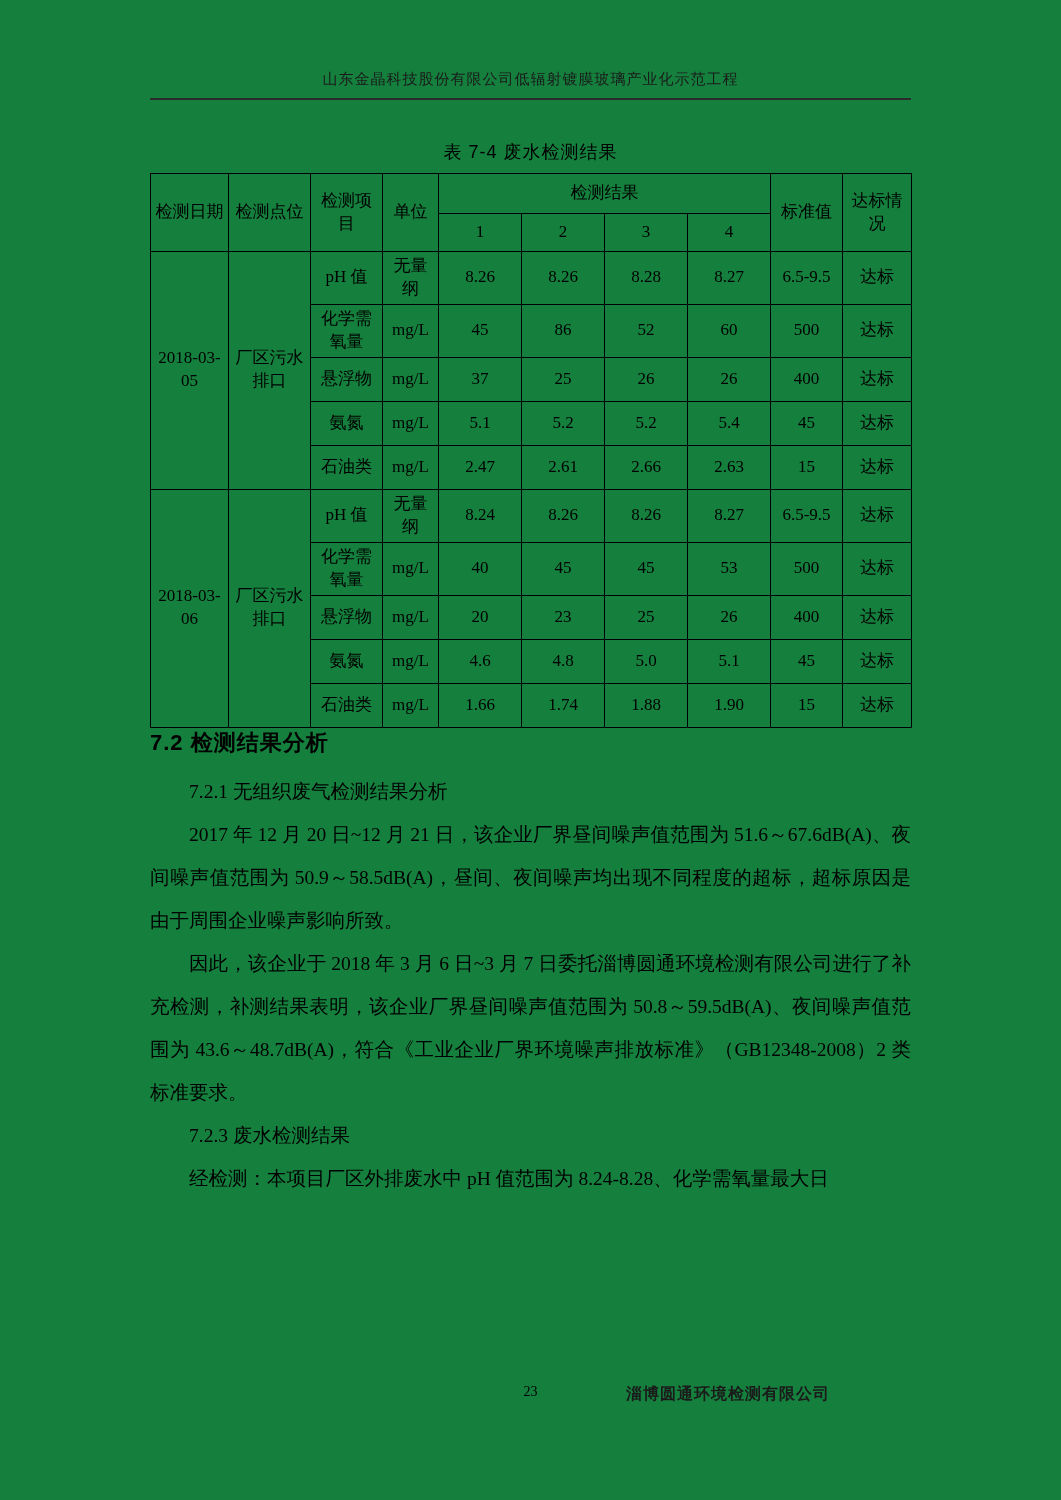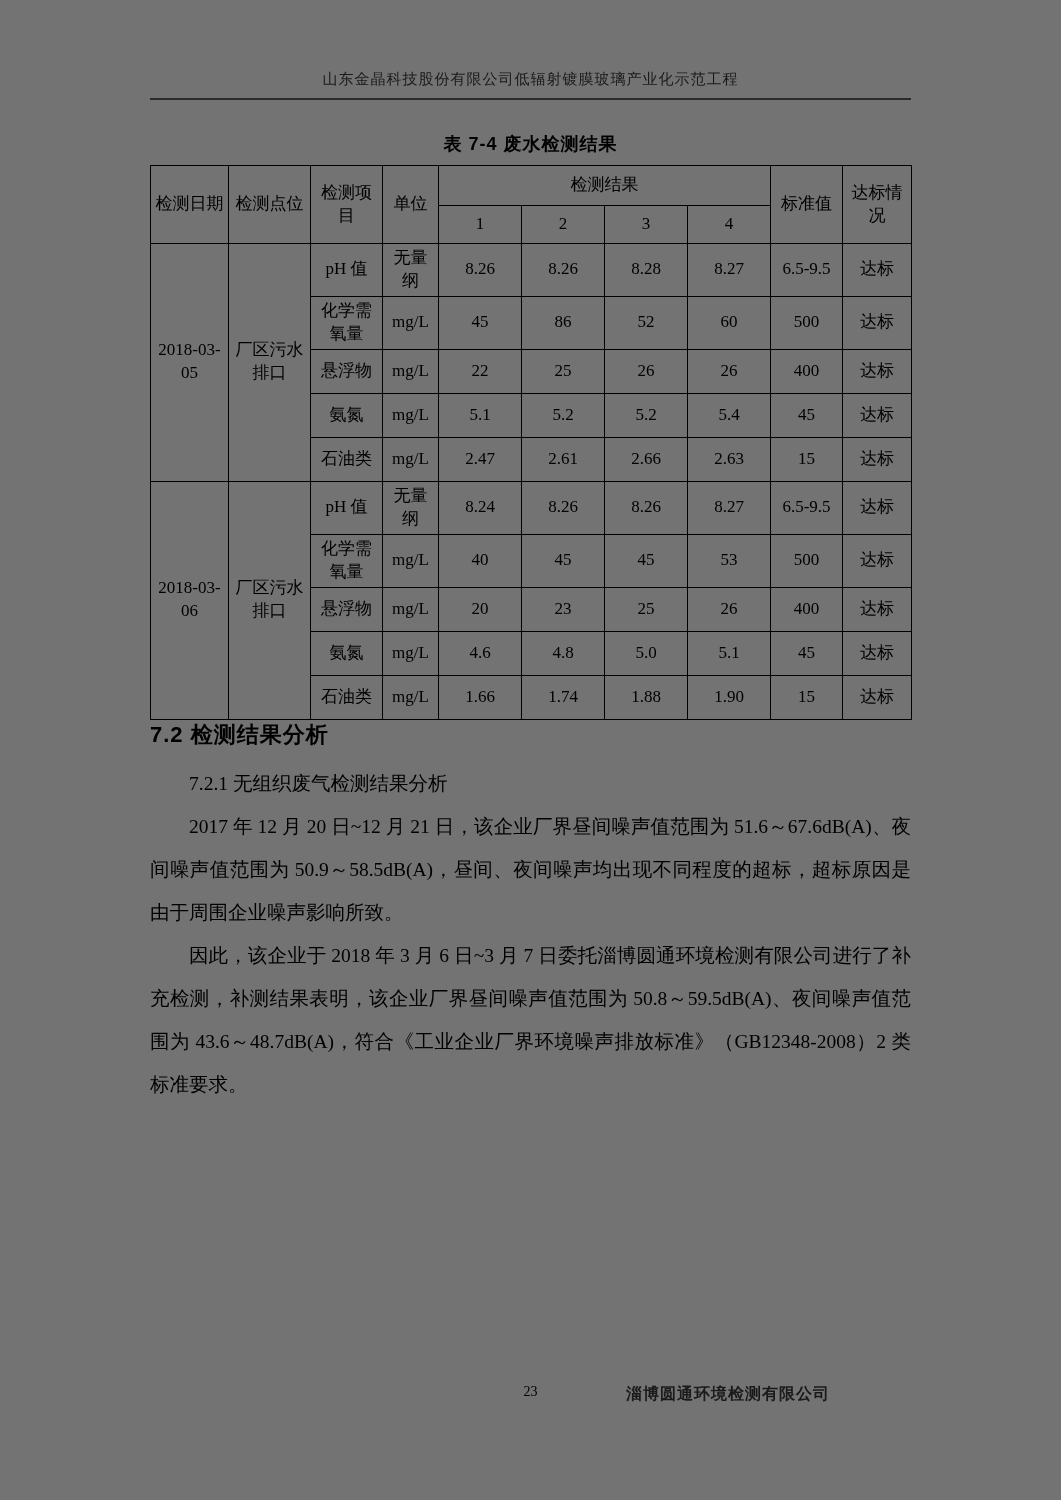--- a/index.html
+++ b/index.html
@@ -2,40 +2,40 @@
 <html><head>
 <meta charset="utf-8">
 <style>
   * { margin: 0; padding: 0; box-sizing: border-box; }
   html, body { background: #e8e8e8; }
   .page {
     position: relative;
     width: 1061px;
     height: 1500px;
     margin: 0 auto;
-    background: #737373;
+    background: #15803d;
     font-family: "Liberation Serif", serif;
     color: #000;
     padding: 70px 150px 0 150px;
     overflow: hidden;
   }
   .doc-header {
     text-align: center;
     font-size: 15px;
     letter-spacing: 1px;
     color: #1a1a1a;
     padding-bottom: 9px;
     border-bottom: 2px solid #2b2b2b;
   }
   .table-caption {
     text-align: center;
     font-family: "Liberation Sans", sans-serif;
-    font-weight: bold;
+    font-weight: normal;
     font-size: 18px;
-    margin-top: 32px;
+    margin-top: 40px;
     letter-spacing: 1px;
   }
   table.results {
     width: 100%;
     border-collapse: collapse;
     table-layout: fixed;
     margin-top: 9px;
     font-size: 17px;
   }
   table.results th, table.results td {
@@ -152,21 +152,21 @@
       <td>45</td>
       <td>86</td>
       <td>52</td>
       <td>60</td>
       <td>500</td>
       <td>达标</td>
     </tr>
     <tr class="r-norm">
       <td>悬浮物</td>
       <td>mg/L</td>
-      <td>22</td>
+      <td>37</td>
       <td>25</td>
       <td>26</td>
       <td>26</td>
       <td>400</td>
       <td>达标</td>
     </tr>
     <tr class="r-norm">
       <td>氨氮</td>
       <td>mg/L</td>
       <td>5.1</td>
@@ -241,20 +241,22 @@
     </tr>
   </tbody>
     </table>
 
   <h2 class="section-title">7.2 检测结果分析</h2>
 
   <div class="body-text">
     <p class="sub-head">7.2.1 无组织废气检测结果分析</p>
     <p class="para">2017 年 12 月 20 日~12 月 21 日，该企业厂界昼间噪声值范围为 51.6～67.6dB(A)、夜间噪声值范围为 50.9～58.5dB(A)，昼间、夜间噪声均出现不同程度的超标，超标原因是由于周围企业噪声影响所致。</p>
     <p class="para">因此，该企业于 2018 年 3 月 6 日~3 月 7 日委托淄博圆通环境检测有限公司进行了补充检测，补测结果表明，该企业厂界昼间噪声值范围为 50.8～59.5dB(A)、夜间噪声值范围为 43.6～48.7dB(A)，符合《工业企业厂界环境噪声排放标准》（GB12348-2008）2 类标准要求。</p>
+    <p class="sub-head">7.2.3 废水检测结果</p>
+    <p class="para">经检测：本项目厂区外排废水中 pH 值范围为 8.24-8.28、化学需氧量最大日</p>
   </div>
 
   <div class="footer">
     <div class="page-number">23</div>
     <div class="footer-company">淄博圆通环境检测有限公司</div>
   </div>
 
 </div>
 
 </body></html>

